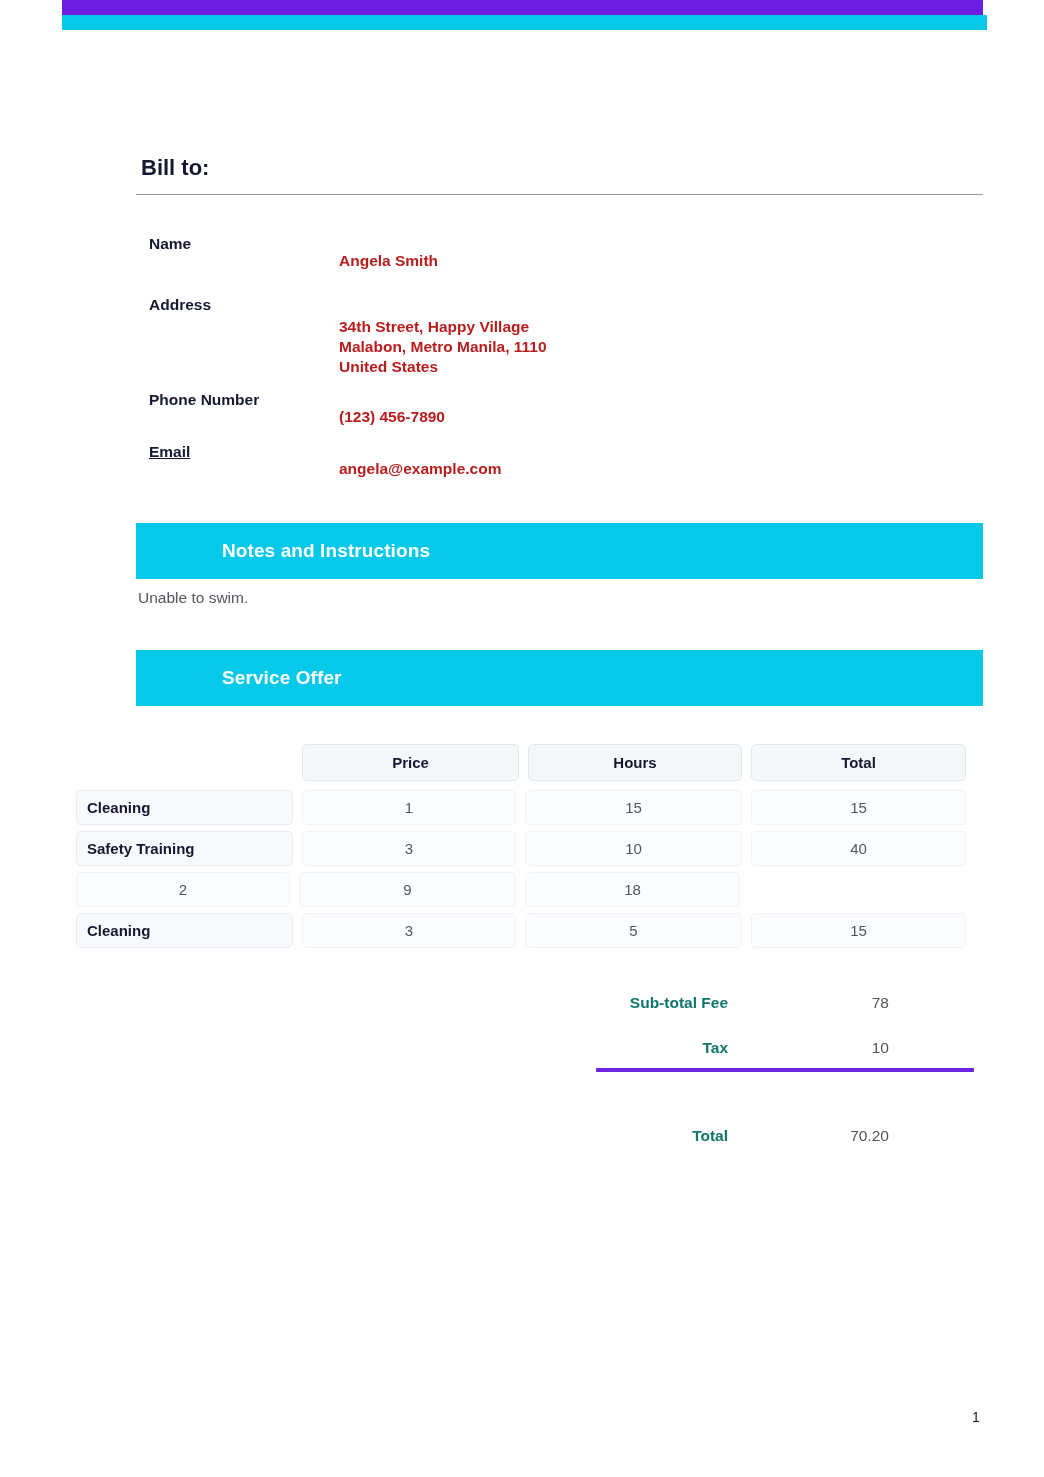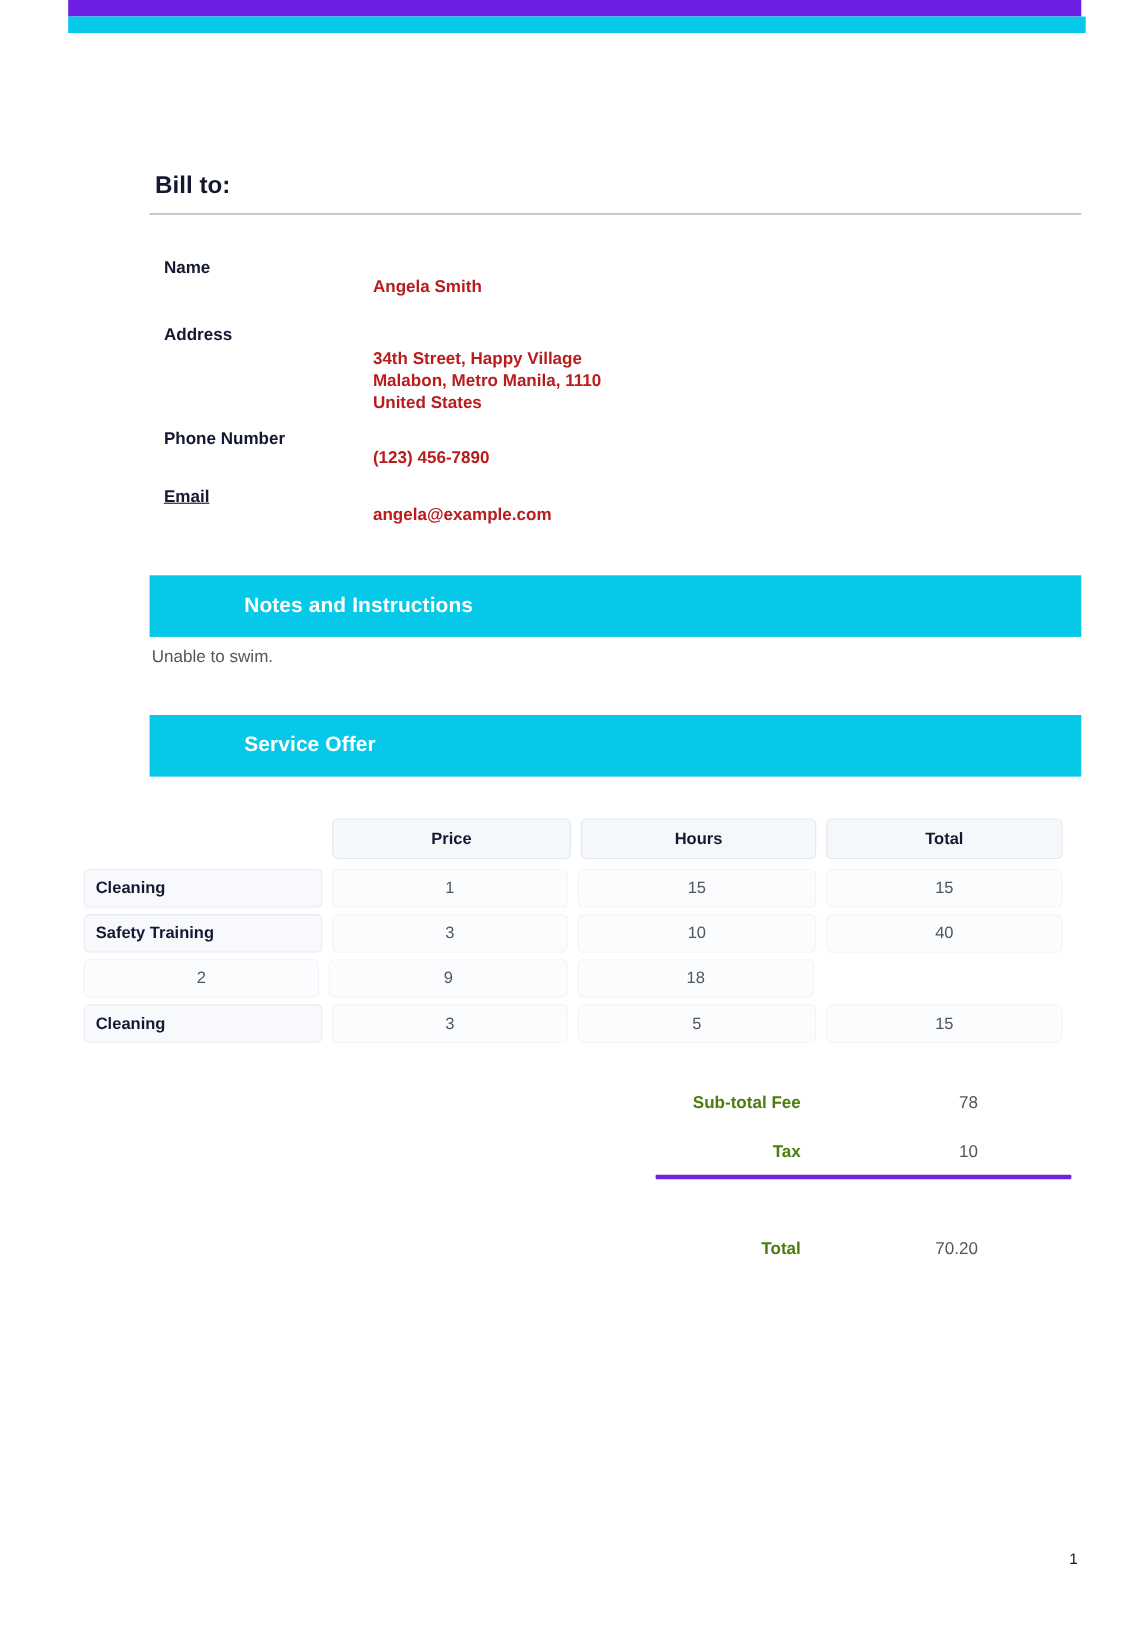--- a/index.html
+++ b/index.html
@@ -182,21 +182,21 @@
   .tot-row {
     display: flex;
     align-items: center;
     height: 45px;
   }
   .tot-label {
     width: 228px;
     text-align: right;
     font-size: 15.5px;
     font-weight: bold;
-    color: #4d7c0f;
+    color: #0f766e;
   }
   .tot-value {
     width: 180px;
     text-align: right;
     font-size: 15.5px;
     color: #53565f;
     padding-right: 19px;
     box-sizing: border-box;
   }
   .tot-divider {

